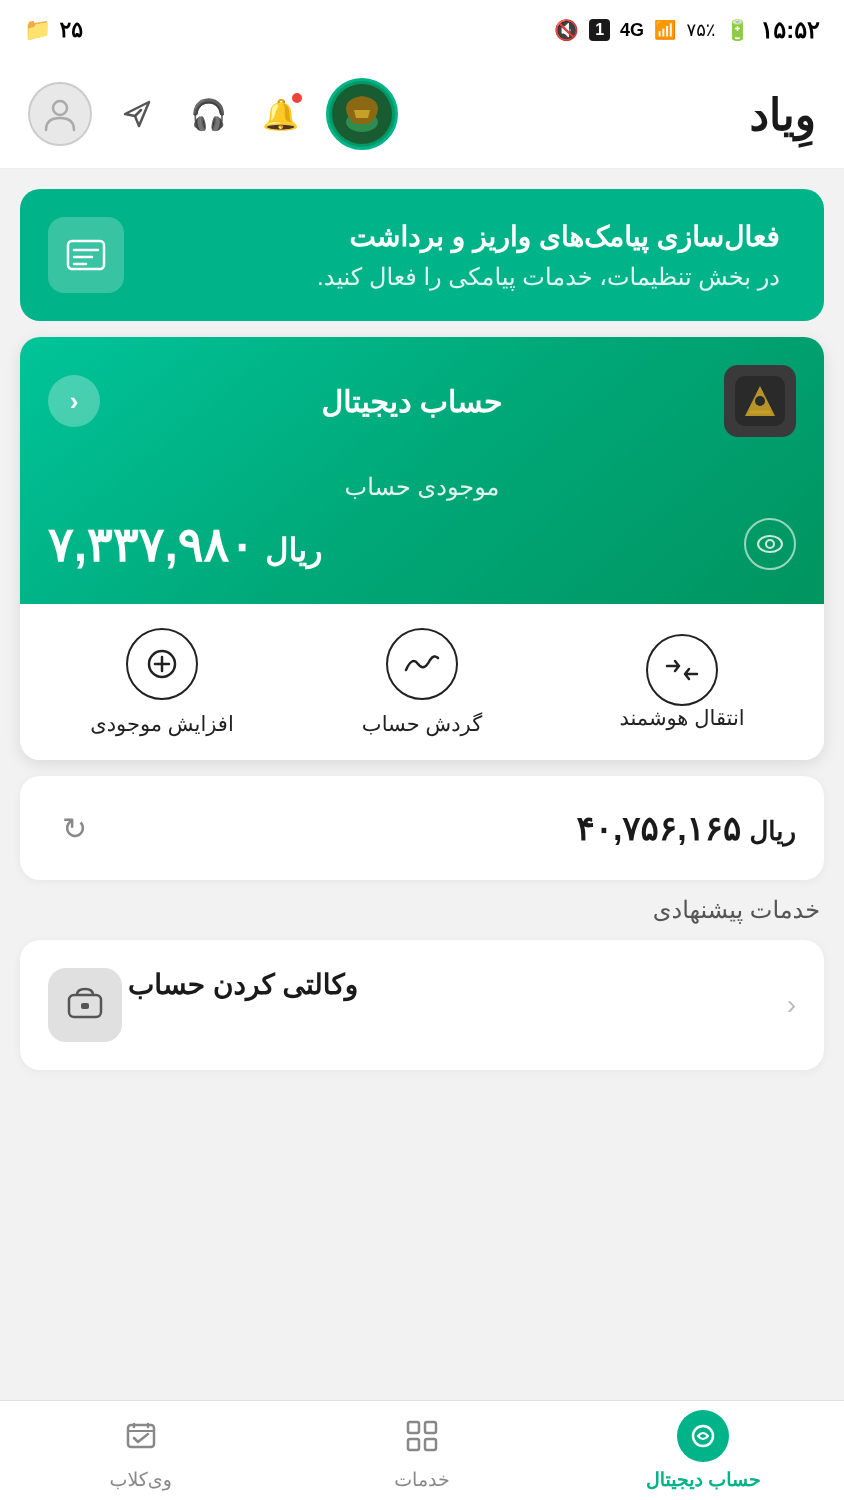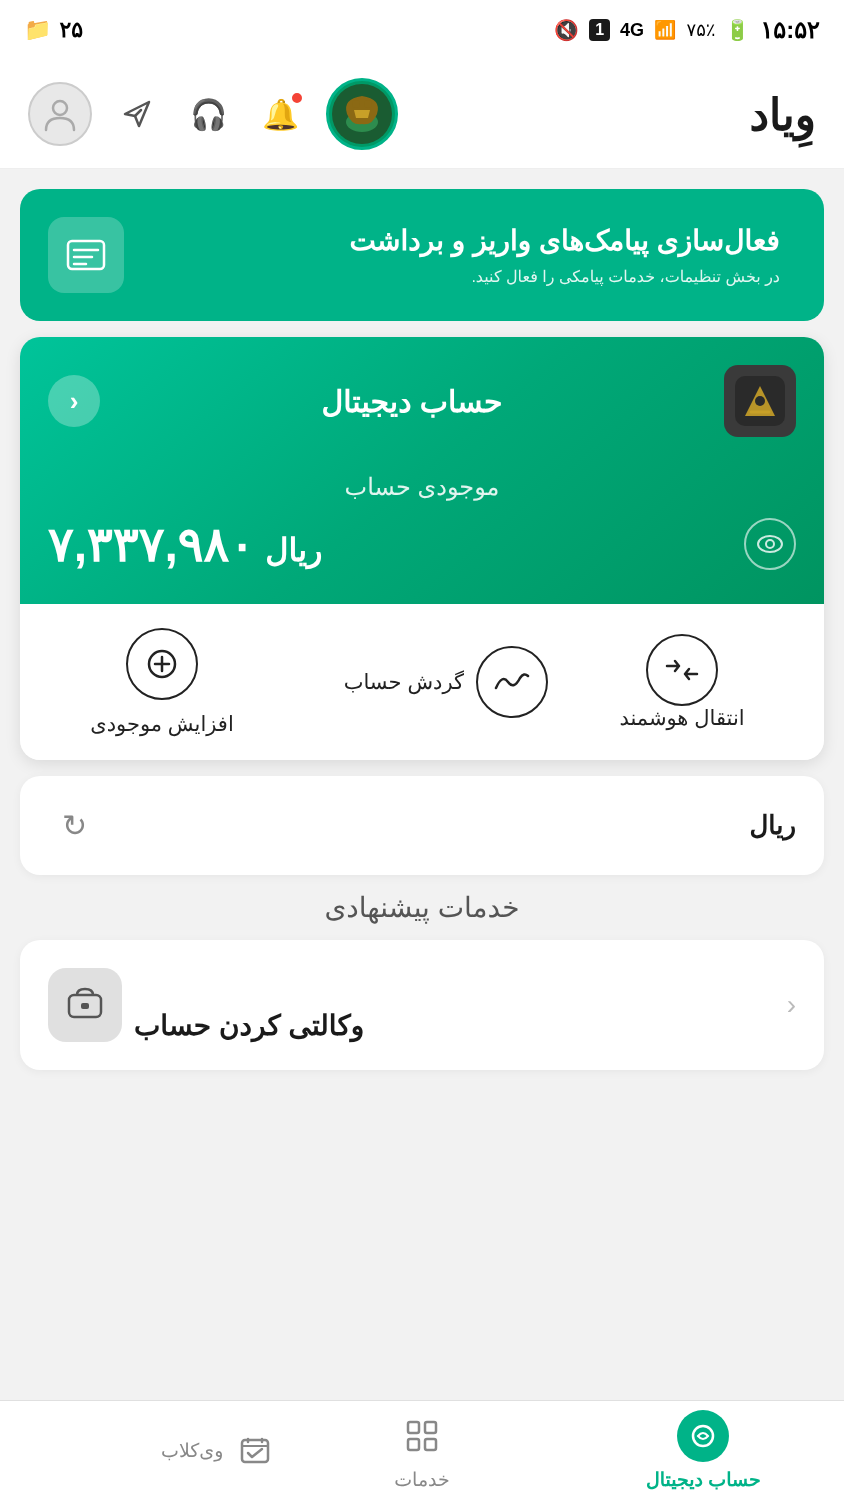--- a/index.html
+++ b/index.html
@@ -70,21 +70,21 @@
       </svg>
     </div>
   </div>
 </div>
 
 <div style="padding:20px 20px 110px 20px; display:flex; flex-direction:column; gap:16px; background:#f2f2f2;">
 
   <div style="background:#00b388; border-radius:20px; padding:28px 28px; display:flex; align-items:center; justify-content:space-between; cursor:pointer;">
     <div style="text-align:right; flex:1; margin-right:16px;">
       <div style="font-size:28px; font-weight:bold; color:#fff; margin-bottom:10px;text-align:right;">فعال‌سازی پیامک‌های واریز و برداشت</div>
-      <div style="font-size:16px; color:rgba(255,255,255,0.88);padding-left:11px;">در بخش تنظیمات، خدمات پیامکی را فعال کنید.</div>
+      <div style="font-size:24px; color:rgba(255,255,255,0.88);padding-left:11px;">در بخش تنظیمات، خدمات پیامکی را فعال کنید.</div>
     </div>
     <div style="width:76px; height:76px; background:rgba(255,255,255,0.22); border-radius:16px; display:flex; align-items:center; justify-content:center; flex-shrink:0;">
       <svg width="44" height="44" viewBox="0 0 44 44" fill="none">
         <rect x="4" y="8" width="36" height="28" rx="4" stroke="white" stroke-width="2.5" fill="none"></rect>
         <line x1="10" y1="17" x2="34" y2="17" stroke="white" stroke-width="2.5" stroke-linecap="round"></line>
         <line x1="10" y1="24" x2="28" y2="24" stroke="white" stroke-width="2.5" stroke-linecap="round"></line>
         <line x1="10" y1="31" x2="22" y2="31" stroke="white" stroke-width="2.5" stroke-linecap="round"></line>
       </svg>
     </div>
   </div>
@@ -126,21 +126,21 @@
       <div style="display:flex; flex-direction:column; align-items:center; cursor:pointer; flex:1;">
         <div style="width:72px; height:72px; border:2.5px solid #222; border-radius:50%; display:flex; align-items:center; justify-content:center;">
           <svg width="34" height="28" viewBox="0 0 34 28" fill="none">
             <path d="M2 10 L14 10 L10 5 M14 10 L10 15" stroke="#222" stroke-width="2.5" stroke-linecap="round" stroke-linejoin="round"></path>
             <path d="M32 18 L20 18 L24 13 M20 18 L24 23" stroke="#222" stroke-width="2.5" stroke-linecap="round" stroke-linejoin="round"></path>
           </svg>
         </div>
         <span style="font-size:21px; color:#222; font-weight:500;">انتقال هوشمند</span>
       </div>
 
-      <div style="display:flex; flex-direction:row; align-items:center; gap:12px; cursor:pointer; flex:1;">
+      <div style="display:flex; flex-direction:column; align-items:center; gap:12px; cursor:pointer; flex:1;">
         <div style="width:72px; height:72px; border:2.5px solid #222; border-radius:50%; display:flex; align-items:center; justify-content:center;">
           <svg width="36" height="24" viewBox="0 0 36 24" fill="none">
             <path d="M2 18 Q8 4 14 12 Q20 20 26 8 Q30 2 34 6" stroke="#222" stroke-width="2.5" fill="none" stroke-linecap="round" stroke-linejoin="round"></path>
           </svg>
         </div>
         <span style="font-size:21px; color:#222; font-weight:500;">گردش حساب</span>
       </div>
 
       <div style="display:flex; flex-direction:column; align-items:center; gap:12px; cursor:pointer; flex:1;">
         <div style="width:72px; height:72px; border:2.5px solid #222; border-radius:50%; display:flex; align-items:center; justify-content:center;">
@@ -151,29 +151,30 @@
           </svg>
         </div>
         <span style="font-size:21px; color:#222; font-weight:500;">افزایش موجودی</span>
       </div>
     </div>
   </div>
 
   <div style="background:#fff; border-radius:20px; padding:32px 28px; display:flex; align-items:center; justify-content:space-between; box-shadow:0 2px 10px rgba(0,0,0,0.05);">
     <div style="display:flex; align-items:baseline; gap:8px;">
       <span style="font-size:26px; color:#1a1a1a; font-weight:bold;">ریال</span>
+      <span style="font-size:34px; font-weight:bold; color:#1a1a1a;">۴۰,۷۵۶,۱۶۵</span>
     </div>
     <div style="font-size:30px; color:#888; margin:0 14px; cursor:pointer;">↻</div>
   </div>
 
-  <div style="font-size:28px; color:#555; text-align:center; padding:0 4px;">خدمات پیشنهادی</div>
+  <div style="font-size:24px; color:#555; text-align:right; padding:0 4px;">خدمات پیشنهادی</div>
 
   <div style="background:#fff; border-radius:20px; padding:28px 28px; display:flex; align-items:center; justify-content:space-between; box-shadow:0 2px 10px rgba(0,0,0,0.05); cursor:pointer;">
     <span style="font-size:28px; color:#bbb; font-weight:300;">‹</span>
-    <div style="display:flex; align-items:flex-end; gap:12px; flex:1; justify-content:flex-end;">
+    <div style="display:flex; align-items:flex-start; gap:6px; flex:1; justify-content:flex-end;">
       <span style="font-size:28px; font-weight:bold; color:#1a1a1a;">وکالتی کردن حساب</span>
       <div style="width:74px; height:74px; background:#e0e0e0; border-radius:18px; display:flex; align-items:center; justify-content:center; font-size:36px;">
         <svg width="44" height="44" viewBox="0 0 44 44" fill="none">
           <rect x="6" y="12" width="32" height="22" rx="5" stroke="#555" stroke-width="2.5" fill="none"></rect>
           <path d="M14 12 Q14 6 22 6 Q30 6 30 12" stroke="#555" stroke-width="2.5" fill="none"></path>
           <rect x="18" y="20" width="8" height="6" rx="2" fill="#555"></rect>
         </svg>
       </div>
     </div>
   </div>
@@ -197,21 +198,21 @@
       <svg width="34" height="34" viewBox="0 0 34 34" fill="none">
         <rect x="3" y="3" width="11" height="11" rx="2" stroke="#888" stroke-width="2.5" fill="none"></rect>
         <rect x="20" y="3" width="11" height="11" rx="2" stroke="#888" stroke-width="2.5" fill="none"></rect>
         <rect x="3" y="20" width="11" height="11" rx="2" stroke="#888" stroke-width="2.5" fill="none"></rect>
         <rect x="20" y="20" width="11" height="11" rx="2" stroke="#888" stroke-width="2.5" fill="none"></rect>
       </svg>
     </div>
     <span style="font-size:19px; color:#888;">خدمات</span>
   </div>
 
-  <div style="display:flex; align-items:center; gap:6px; cursor:pointer; flex:1; padding:0 0;">
+  <div style="display:flex; flex-direction:column; align-items:center; gap:6px; cursor:pointer; flex:1; padding:0 0;">
     <div style="width:52px; height:52px; display:flex; align-items:center; justify-content:center;">
       <svg width="34" height="34" viewBox="0 0 34 34" fill="none">
         <rect x="4" y="6" width="26" height="22" rx="3" stroke="#888" stroke-width="2.5" fill="none"></rect>
         <path d="M4 12 L30 12" stroke="#888" stroke-width="2" stroke-linecap="round"></path>
         <path d="M10 8 L10 5" stroke="#888" stroke-width="2.5" stroke-linecap="round"></path>
         <path d="M24 8 L24 5" stroke="#888" stroke-width="2.5" stroke-linecap="round"></path>
         <path d="M10 19 L14 23 L24 15" stroke="#888" stroke-width="2.5" stroke-linecap="round" stroke-linejoin="round" fill="none"></path>
       </svg>
     </div>
     <span style="font-size:19px; color:#888;">وی‌کلاب</span>

